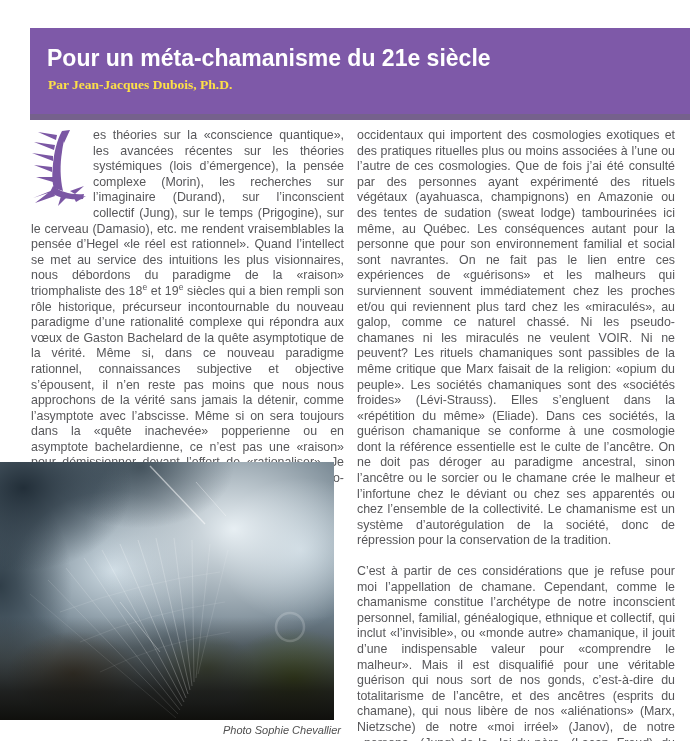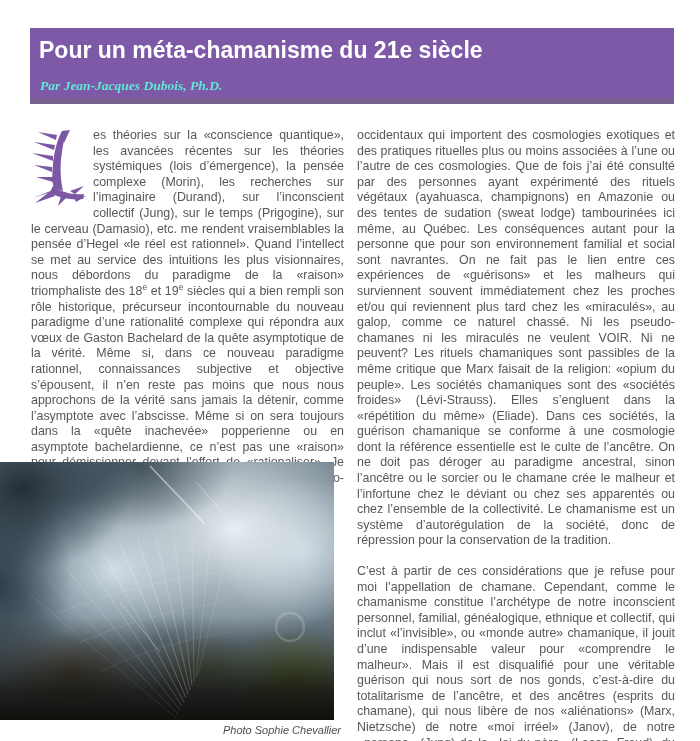--- a/index.html
+++ b/index.html
@@ -13,35 +13,34 @@
   }
 
   
   .masthead {
     position: absolute;
     left: 30px; top: 28px;
     width: 644px; height: 70px;
     background: #7e59a8;
     border-bottom: 6px solid #75618c;
     box-sizing: content-box;
-    padding: 0;
+    padding: 8px;
   }
   .masthead h1 {
     margin: 9px 0 0 9px;
     color: #ffffff;
     font-size: 23px;
     line-height: 26px;
     font-weight: bold;
     font-family: "Liberation Sans", sans-serif;
   }
   .byline {
-    margin: 15px 0 0 10px;
-    color: #5eead4;
+    margin: 6px 0 0 10px;
+    color: #fde047;
     font-family: "Liberation Serif", serif;
-    font-style: italic;
     font-weight: bold;
     font-size: 13.5px;
   }
 
   
   .col { position: absolute; top: 128px; }
   .col-left  { left: 31px;  width: 313px; }
   .col-right { left: 357px; width: 318px; }
   .body-text {
     margin: 0;

